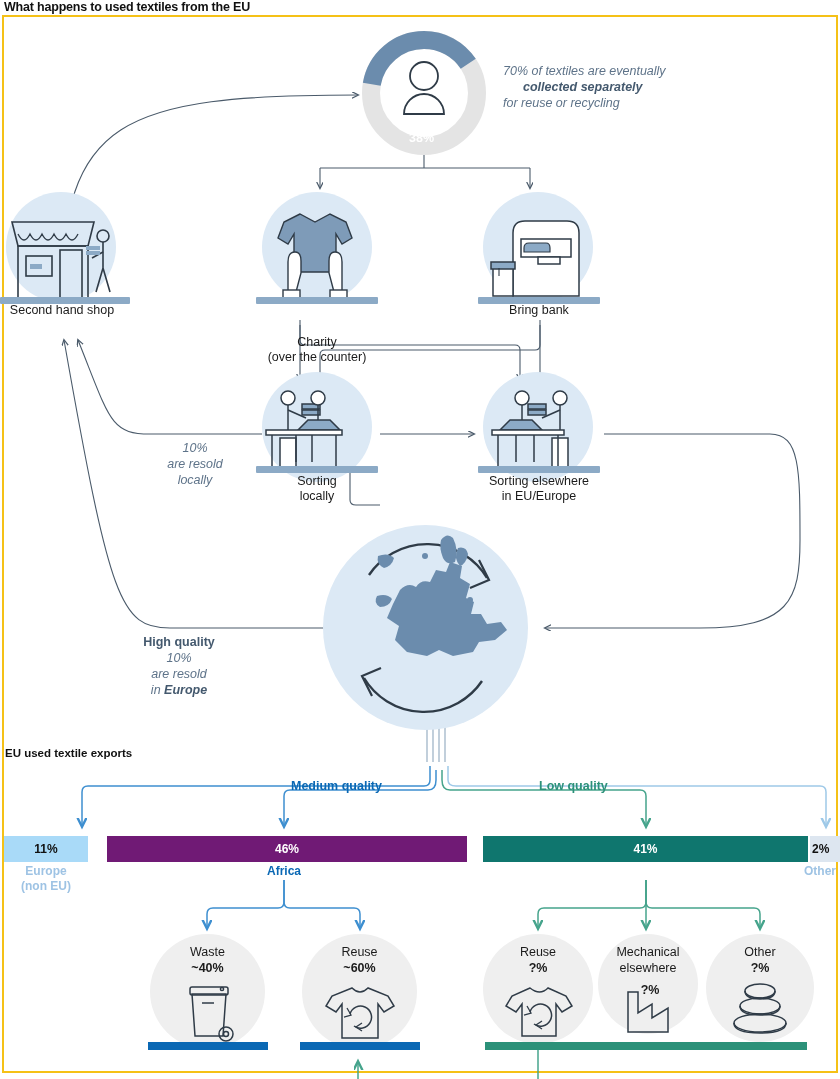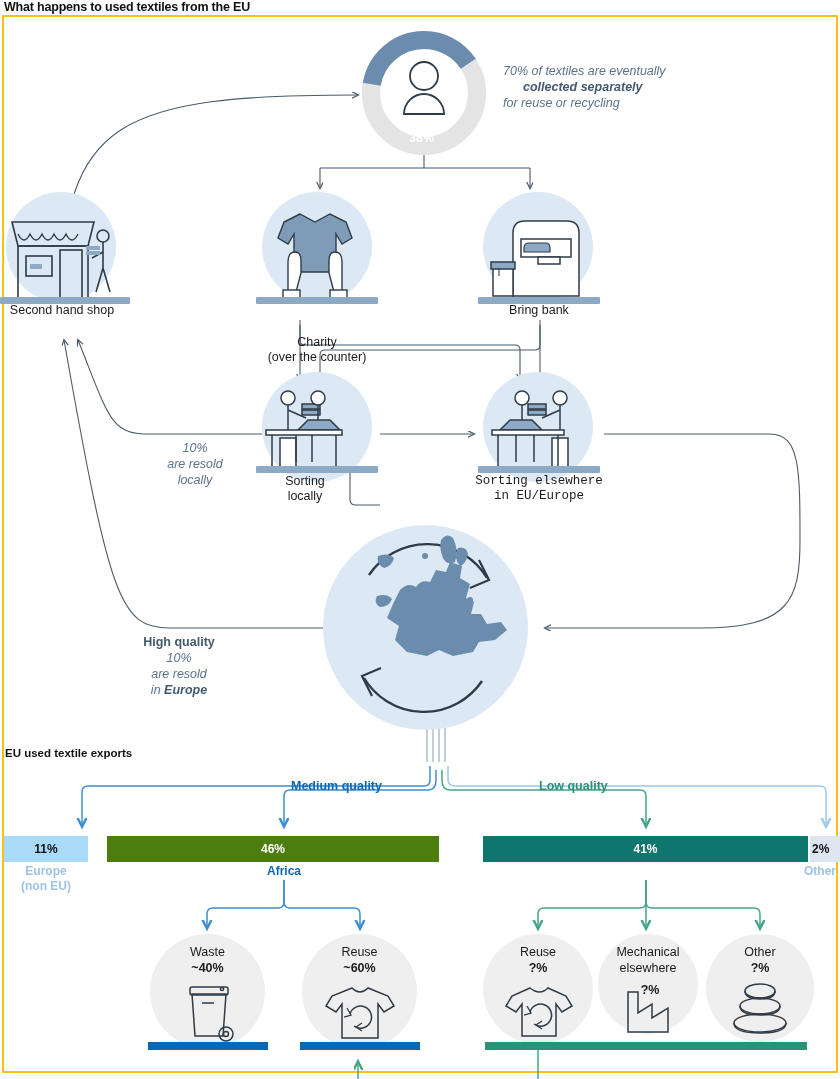--- a/index.html
+++ b/index.html
@@ -245,42 +245,42 @@
       <rect x="302" y="404" width="18" height="5" fill="#8CAAC6"></rect>
       <rect x="302" y="410" width="18" height="5" fill="#8CAAC6"></rect>
       <circle cx="318" cy="398" r="7"></circle>
       <path d="M318,405 L318,420"></path>
       <path d="M308,420 L330,420 L340,430 L298,430 Z" fill="#8CAAC6" stroke="#2F3B47"></path>
       <rect x="266" y="430" width="76" height="5"></rect>
       <path d="M272,435 L272,468 M336,435 L336,468 M296,435 L296,462 M312,435 L312,462"></path>
     </g>
   </svg>
   <div class="basebar" style="left:256px; top:466px; width:122px;"></div>
-  <div class="nodelabel" style="left:244px; top:474px; width:122px;">
+  <div class="nodelabel" style="left:256px; top:474px; width:122px;">
     <div>Sorting</div>
     <div>locally</div>
   </div>
 
   <div class="nodecircle" style="left:483px; top:372px; width:110px; height:110px;"></div>
   <svg class="layer" style="pointer-events:none">
     <g fill="#fff" stroke="#2F3B47" stroke-width="1.5">
       <circle cx="560" cy="398" r="7"></circle>
       <path d="M560,405 L560,432 M552,468 L552,438 L568,438 L568,468"></path>
       <path d="M560,410 L542,418"></path>
       <rect x="528" y="404" width="18" height="5" fill="#8CAAC6"></rect>
       <rect x="528" y="410" width="18" height="5" fill="#8CAAC6"></rect>
       <circle cx="522" cy="398" r="7"></circle>
       <path d="M522,405 L522,420"></path>
       <path d="M510,420 L532,420 L542,430 L500,430 Z" fill="#8CAAC6" stroke="#2F3B47"></path>
       <rect x="492" y="430" width="72" height="5"></rect>
       <path d="M498,435 L498,468 M558,435 L558,468 M516,435 L516,462 M534,435 L534,462"></path>
     </g>
   </svg>
   <div class="basebar" style="left:478px; top:466px; width:122px;"></div>
-  <div class="nodelabel" style="left:460px; top:474px; width:158px;font-family:Liberation Mono, monospace;">
+  <div class="nodelabel" style="left:460px; top:474px; width:158px;">
     <div>Sorting elsewhere</div>
     <div>in EU/Europe</div>
   </div>
 
   <div class="annot" style="left:140px; top:440px; width:110px; text-align:center;">
     <div>10%</div>
     <div>are resold</div>
     <div>locally</div>
   </div>
 
@@ -316,21 +316,21 @@
 
   <div class="qualitylabel" style="left:291px; top:779px; color:#0A68B4;">Medium quality</div>
   <div class="qualitylabel" style="left:539px; top:779px; color:#2C9179;">Low quality</div>
 
   <div class="exportbar" style="left:4px; top:836px; width:84px; background:#A9DAF8; color:#111;">11%</div>
   <div class="exportcap" style="left:2px; top:864px; width:88px; color:#9EC3E4;">
     <div>Europe</div>
     <div>(non EU)</div>
   </div>
 
-  <div class="exportbar" style="left:107px; top:836px; width:332px; background:#4d7c0f; color:#fff;">46%</div>
+  <div class="exportbar" style="left:107px; top:836px; width:360px; background:#701a75; color:#fff;">46%</div>
   <div class="exportcap" style="left:107px; top:864px; width:354px; color:#0A68B4;">Africa</div>
 
   <div class="exportbar" style="left:483px; top:836px; width:325px; background:#0f766e; color:#fff;">41%</div>
 
   <div class="exportbar" style="left:810px; top:836px; width:30px; background:#DDE6F0; color:#111; justify-content:flex-start; padding-left:2px;">2%</div>
   <div class="exportcap" style="left:804px; top:864px; width:44px; color:#9EC3E4; text-align:left;">Other</div>
 
   <div class="graycircle" style="left:150px; top:934px; width:115px; height:115px;"></div>
   <div class="outlabel" style="left:150px; top:944px; width:115px;">
     <div>Waste</div>

